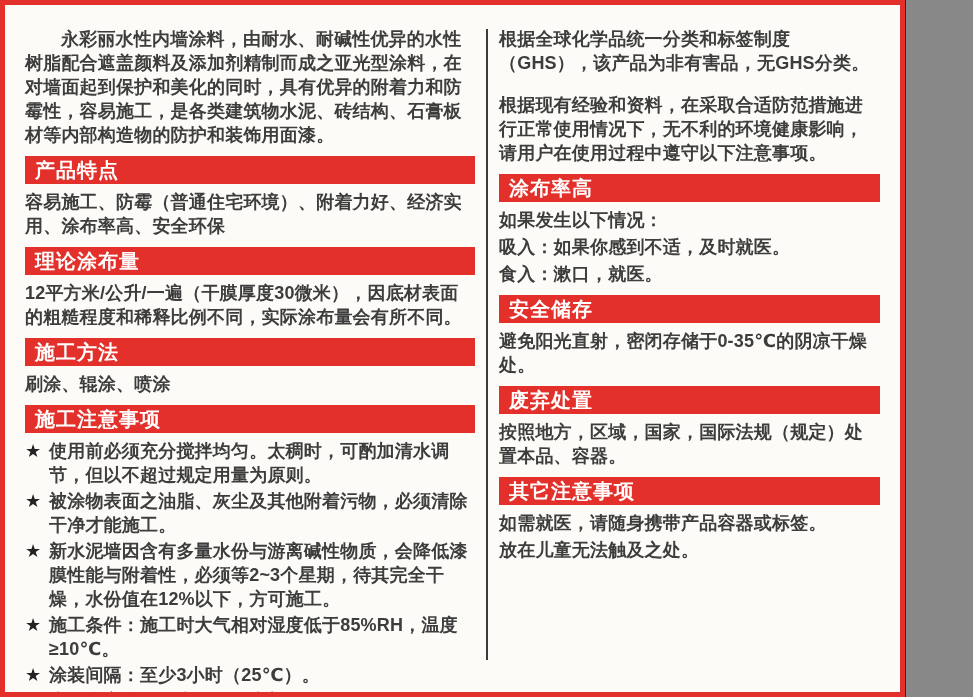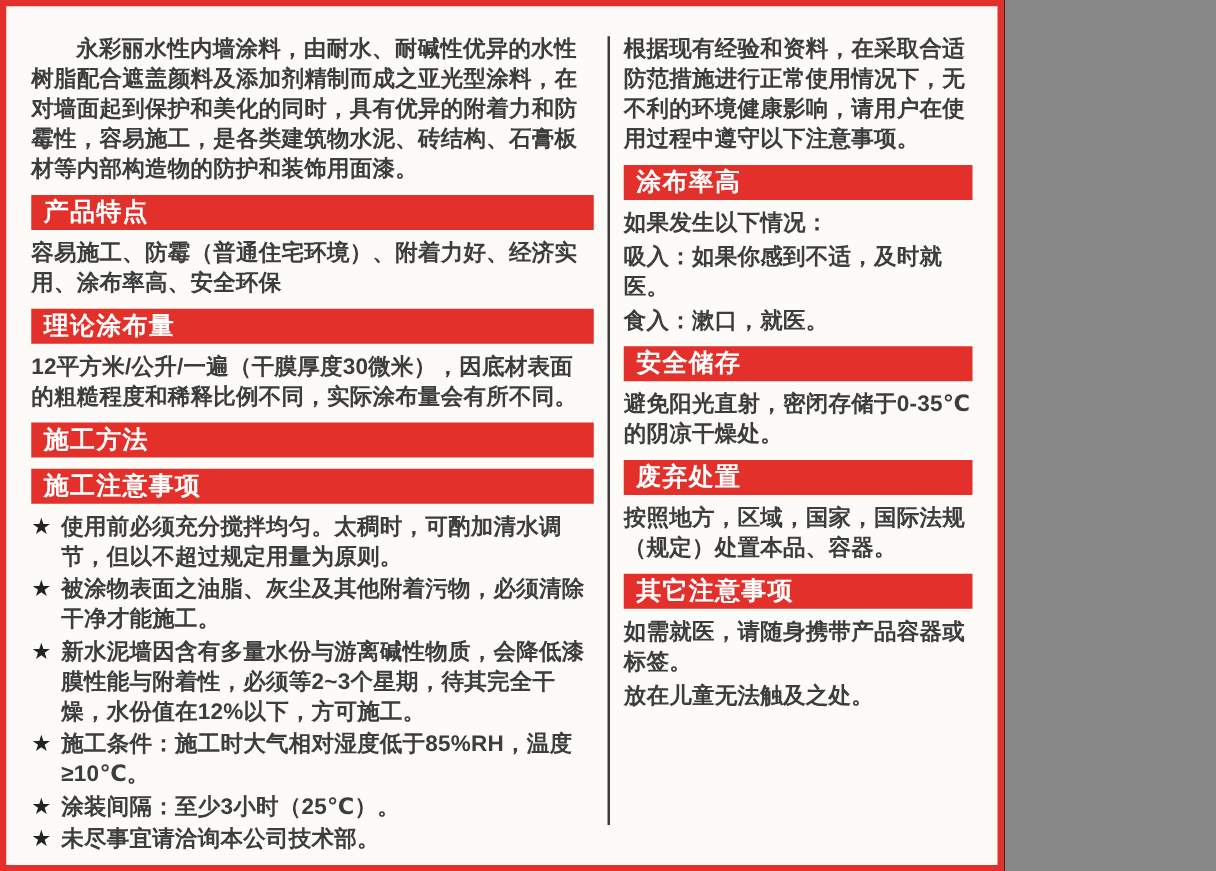--- a/index.html
+++ b/index.html
@@ -5,21 +5,21 @@
   :root{
     --accent:#e3302a;
     --text:#3d3d3d;
     --header-text:#ffffff;
     --divider:#3c3c3c;
     --page-bg:#fcfbf8;
   }
   *{margin:0;padding:0;box-sizing:border-box;}
   html,body{background:#888;}
   .page{
-    width:803px;height:697px;
+    width:905px;height:697px;
     background:var(--page-bg);
     border:5px solid var(--accent);
     outline:1px solid #5a1511;
     display:flex;
     overflow:hidden;
     font-family:"Liberation Sans","DejaVu Sans",sans-serif;
     color:var(--text);
   }
   .col{padding-top:22px;}
   .col-left{width:470px;padding-left:20px;flex:none;}
@@ -74,20 +74,21 @@
       <p class="txt">容易施工、防霉（普通住宅环境）、附着力好、经济实用、涂布率高、安全环保</p>
     </section>
 
     <section>
       <div class="bar">理论涂布量</div>
       <p class="txt">12平方米/公升/一遍（干膜厚度30微米），因底材表面的粗糙程度和稀释比例不同，实际涂布量会有所不同。</p>
     </section>
 
     <section>
       <div class="bar">施工方法</div>
+      <p class="txt">刷涂、辊涂、喷涂</p>
     </section>
 
     <section>
       <div class="bar">施工注意事项</div>
       <div class="star-list">
         <div class="star-item">
           <span class="star-icon">★</span>
           <span class="star-text">使用前必须充分搅拌均匀。太稠时，可酌加清水调节，但以不超过规定用量为原则。</span>
         </div>
         <div class="star-item">
@@ -110,20 +111,21 @@
           <span class="star-icon">★</span>
           <span class="star-text">未尽事宜请洽询本公司技术部。</span>
         </div>
       </div>
     </section>
   </div>
 
   <div class="divider"></div>
 
   <div class="col col-right">
+    <p class="txt gap-after">根据全球化学品统一分类和标签制度（GHS），该产品为非有害品，无GHS分类。</p>
     <p class="txt">根据现有经验和资料，在采取合适防范措施进行正常使用情况下，无不利的环境健康影响，请用户在使用过程中遵守以下注意事项。</p>
 
 
     <section>
       <div class="bar">涂布率高</div>
       <p class="txt">如果发生以下情况：</p>
       <p class="txt">吸入：如果你感到不适，及时就医。</p>
       <p class="txt">食入：漱口，就医。</p>
     </section>
 

